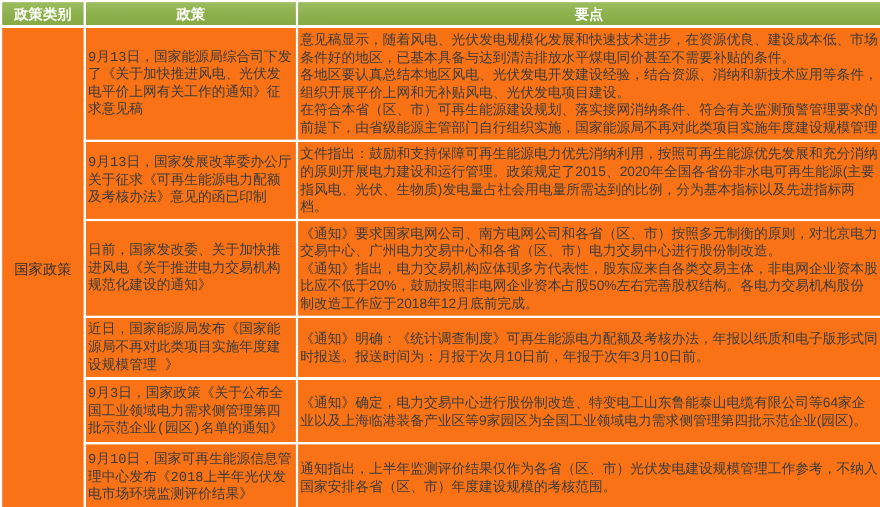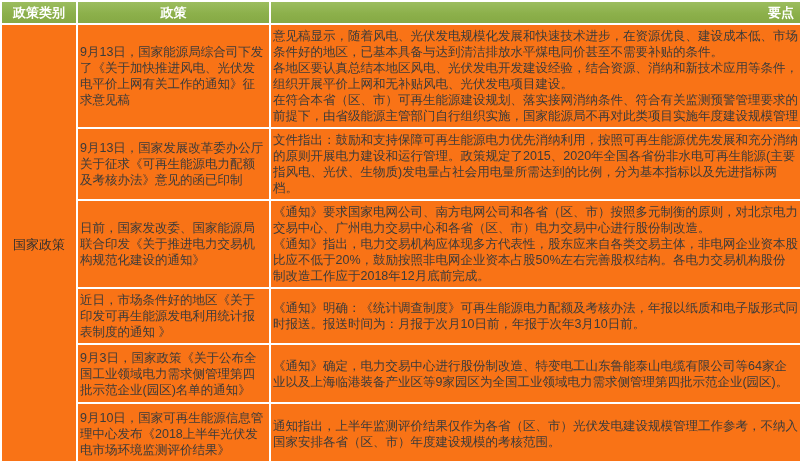--- a/index.html
+++ b/index.html
@@ -14,34 +14,34 @@
     width:800px;height:461px;
   }
   th,td{border:2px solid #ffffff;overflow:hidden;}
   th{
     background:linear-gradient(180deg,#9cbd5f 0%,#8cb04b 55%,#86a944 100%);
     color:#ffffff;
     font-size:13px;font-weight:bold;
     height:19px;padding:1px 6px;
     text-align:center;
   }
-  th.points-h{text-align:right;}
+  th.points-h{text-align:center;}
   td{
     background:#f97316;
     color:#3b3b3b;
     font-size:12.5px;line-height:16px;
     vertical-align:middle;
     padding:3px 2px;
   }
   td.category{
     text-align:center;
     font-size:13px;
     color:#2f2f2f;
   }
-  td.policy{text-align:left;}
+  td.policy{text-align:left;font-family:Liberation Mono, monospace;}
   td.points{text-align:left;white-space:pre-line;}
   tbody tr.r1{height:97px;}
   tbody tr.r2{height:71px;}
   tbody tr.r3{height:83px;}
   tbody tr.r4{height:52px;}
   tbody tr.r5{height:59px;}
   tbody tr.r6{height:62px;}
 </style>
 </head>
 <body>
@@ -65,26 +65,26 @@
       <td class="policy">9月13日，国家能源局综合司下发了《关于加快推进风电、光伏发电平价上网有关工作的通知》征求意见稿</td>
       <td class="points">意见稿显示，随着风电、光伏发电规模化发展和快速技术进步，在资源优良、建设成本低、市场条件好的地区，已基本具备与达到清洁排放水平煤电同价甚至不需要补贴的条件。
 各地区要认真总结本地区风电、光伏发电开发建设经验，结合资源、消纳和新技术应用等条件，组织开展平价上网和无补贴风电、光伏发电项目建设。
 在符合本省（区、市）可再生能源建设规划、落实接网消纳条件、符合有关监测预警管理要求的前提下，由省级能源主管部门自行组织实施，国家能源局不再对此类项目实施年度建设规模管理</td>
     </tr>
     <tr class="r2">
       <td class="policy">9月13日，国家发展改革委办公厅关于征求《可再生能源电力配额及考核办法》意见的函已印制</td>
       <td class="points">文件指出：鼓励和支持保障可再生能源电力优先消纳利用，按照可再生能源优先发展和充分消纳的原则开展电力建设和运行管理。政策规定了2015、2020年全国各省份非水电可再生能源(主要指风电、光伏、生物质)发电量占社会用电量所需达到的比例，分为基本指标以及先进指标两档。</td>
     </tr>
     <tr class="r3">
-      <td class="policy">日前，国家发改委、国家能源局联合印发《关于推进电力交易机构规范化建设的通知》</td>
+      <td class="policy">日前，国家发改委、关于加快推进风电《关于推进电力交易机构规范化建设的通知》</td>
       <td class="points">《通知》要求国家电网公司、南方电网公司和各省（区、市）按照多元制衡的原则，对北京电力交易中心、广州电力交易中心和各省（区、市）电力交易中心进行股份制改造。
 《通知》指出，电力交易机构应体现多方代表性，股东应来自各类交易主体，非电网企业资本股比应不低于20%，鼓励按照非电网企业资本占股50%左右完善股权结构。各电力交易机构股份制改造工作应于2018年12月底前完成。</td>
     </tr>
     <tr class="r4">
-      <td class="policy">近日，市场条件好的地区《关于印发可再生能源发电利用统计报表制度的通知 》</td>
+      <td class="policy">近日，国家能源局发布《国家能源局不再对此类项目实施年度建设规模管理 》</td>
       <td class="points">《通知》明确：《统计调查制度》可再生能源电力配额及考核办法，年报以纸质和电子版形式同时报送。报送时间为：月报于次月10日前，年报于次年3月10日前。</td>
     </tr>
     <tr class="r5">
       <td class="policy">9月3日，国家政策《关于公布全国工业领域电力需求侧管理第四批示范企业(园区)名单的通知》</td>
       <td class="points">《通知》确定，电力交易中心进行股份制改造、特变电工山东鲁能泰山电缆有限公司等64家企业以及上海临港装备产业区等9家园区为全国工业领域电力需求侧管理第四批示范企业(园区)。</td>
     </tr>
     <tr class="r6">
       <td class="policy">9月10日，国家可再生能源信息管理中心发布《2018上半年光伏发电市场环境监测评价结果》</td>
       <td class="points">通知指出，上半年监测评价结果仅作为各省（区、市）光伏发电建设规模管理工作参考，不纳入国家安排各省（区、市）年度建设规模的考核范围。</td>
     </tr>

